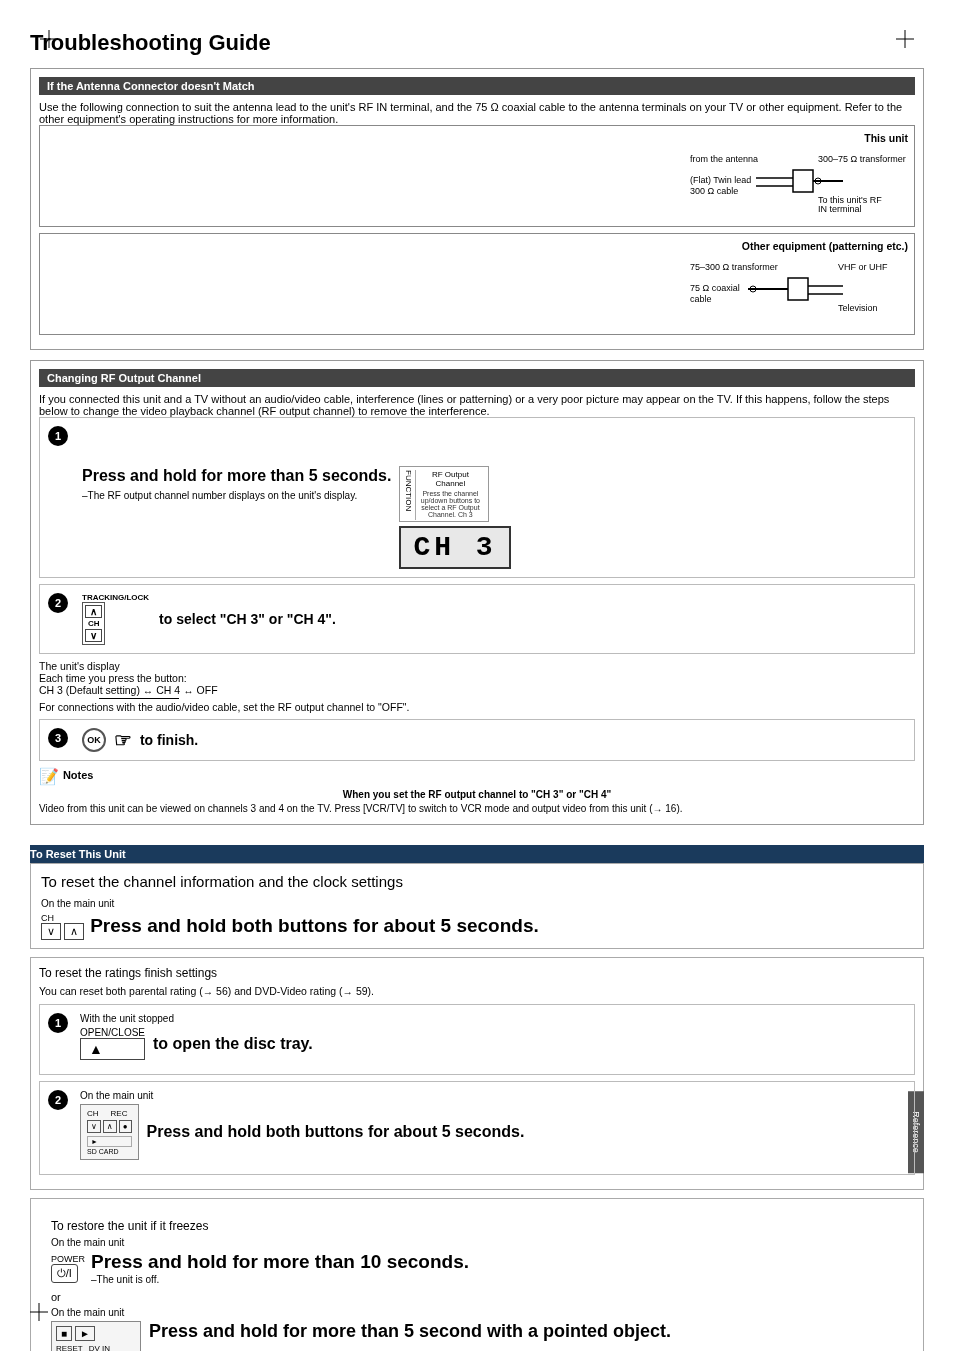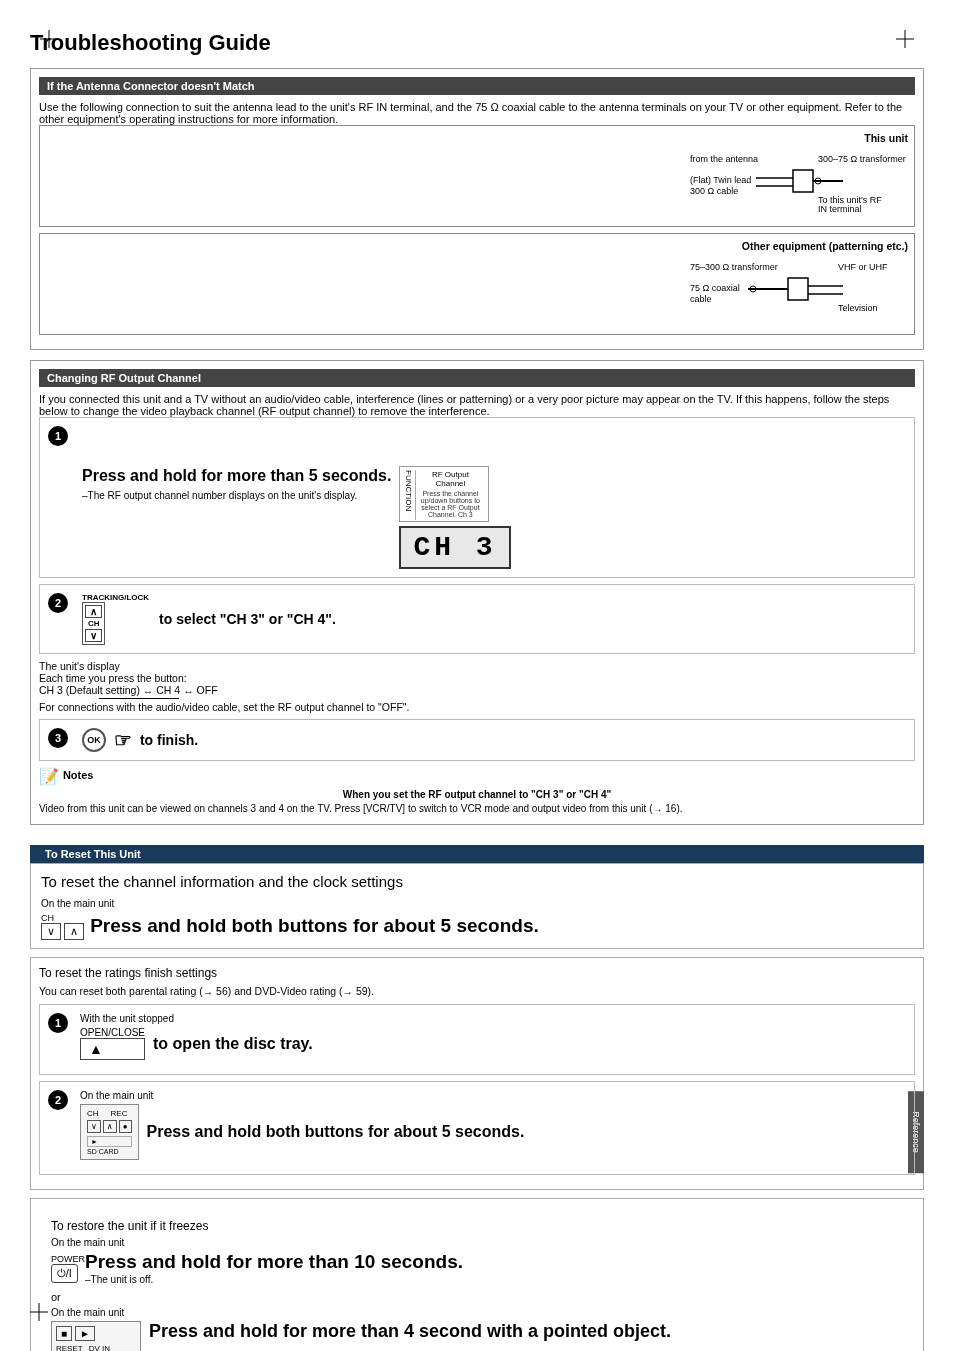--- a/index.html
+++ b/index.html
@@ -118,21 +118,21 @@
     .notes-section { margin-top: 6px; }
     .notes-title { font-weight: bold; font-size: 11px; margin-bottom: 3px; }
     .notes-section p { font-size: 10px; line-height: 1.4; }
 
     
     .right-section-header {
       background: #1a3a5c;
       color: #fff;
       font-weight: bold;
       font-size: 11px;
-      padding: 3px 15px;
+      padding: 3px 0;
       margin-bottom: 0;
     }
     .reset-box {
       border: 1px solid #aaa;
       padding: 8px 10px;
       margin-bottom: 8px;
       font-size: 11px;
     }
     .reset-desc {
       font-size: 15px;
@@ -497,21 +497,21 @@
           </div>
         </div>
       </div>
     </div>
 
     <div class="restore-box">
       <div class="restore-title">To restore the unit if it freezes</div>
 
       <div style="margin-bottom:6px;">
         <div style="font-size:10px; margin-bottom:3px;">On the main unit</div>
-        <div style="display:flex; align-items:center; ">
+        <div style="display:flex; align-items:center; gap:6px;">
           <div>
             <div style="font-size:9px;">POWER</div>
             <div class="power-btn">⏻/I</div>
           </div>
           <div>
             <div class="power-hold-text">Press and hold for more than 10 seconds.</div>
             <div style="font-size:10px;">–The unit is off.</div>
           </div>
         </div>
       </div>
@@ -529,21 +529,21 @@
             <div style="display:flex; gap:6px; font-size:8px; margin-top:3px;">
               <span>RESET</span>
               <span>DV IN</span>
             </div>
             
             <svg width="60" height="30">
               <line x1="50" y1="5" x2="20" y2="20" stroke="#000" stroke-width="1"></line>
               <polygon points="20,20 25,12 28,22" fill="#000"></polygon>
             </svg>
           </div>
-          <div class="pointed-text">Press and hold for more than 4 second with a pointed object.</div>
+          <div class="pointed-text">Press and hold for more than 5 second with a pointed object.</div>
         </div>
       </div>
     </div>
 
   </div>
 </div>
 
 <div class="page-footer">
   <div style="position:absolute; left:30px; bottom:30px; width:18px; height:18px;">
     <svg width="18" height="18">

